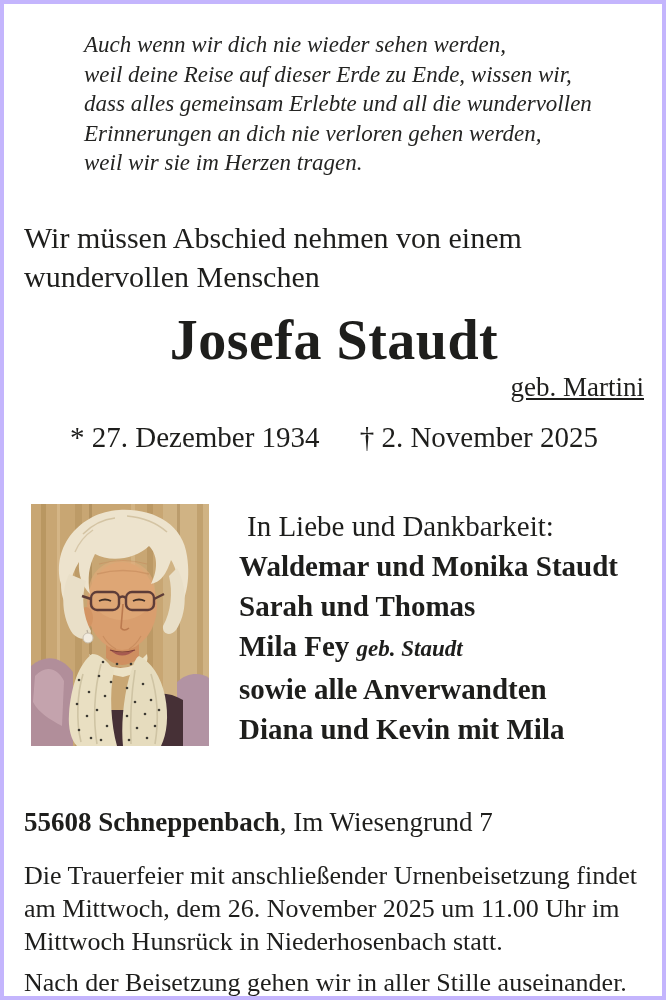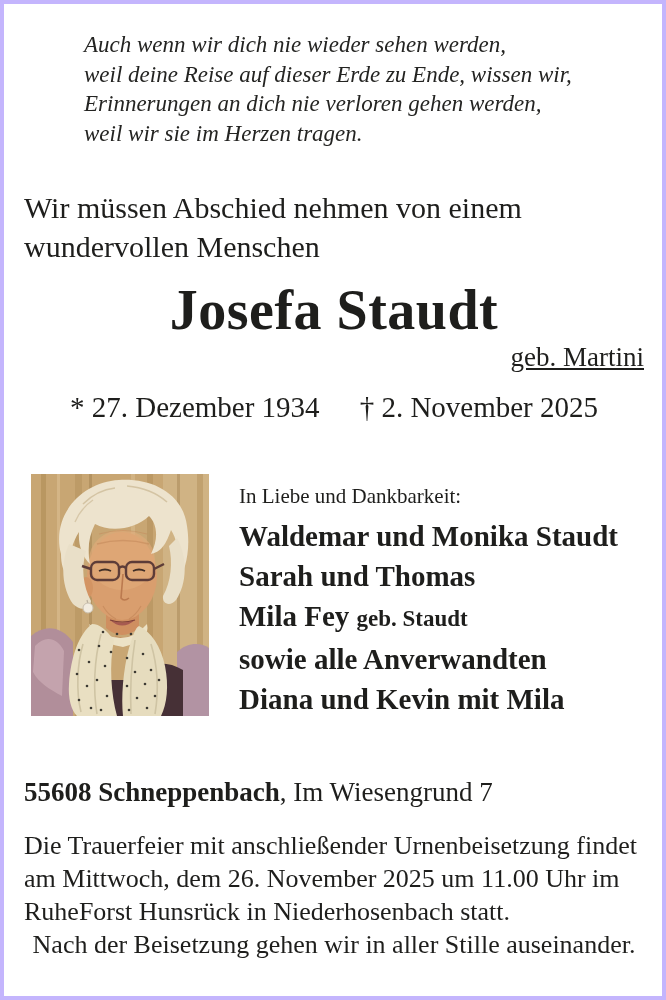--- a/index.html
+++ b/index.html
@@ -54,36 +54,37 @@
     margin-left:7px;
     display:flex;
     align-items:flex-start;
   }
   .photo {
     width:178px; height:242px;
     flex:0 0 178px;
     display:block;
   }
   .mourners-col { margin-left:30px; padding-top:2px; }
-  .condolence { font-size:21px; line-height:40px; }
+  .condolence { font-size:29px; line-height:40px;margin-left:8px; }
   .mourner { font-size:29px; line-height:40px; font-weight:bold; }
-  .mourner .suffix { font-size:23px; font-weight:bold; }
+  .mourner .suffix { font-size:23px; font-weight:bold;font-style:italic; }
   .address { margin-top:56px; font-size:27px; line-height:34px; }
   .address .bold { font-weight:bold; }
   .funeral { margin-top:20px; font-size:26px; line-height:33px; }
-  .closing { font-size:26px; line-height:34px;text-align:center; }
+  .closing { margin-top:8px; font-size:26px; line-height:34px; }
 </style>
 </head>
 <body>
 
 <div class="page">
 
   <div class="quote">
     <div>Auch wenn wir dich nie wieder sehen werden,</div>
     <div>weil deine Reise auf dieser Erde zu Ende, wissen wir,</div>
+    <div>dass alles gemeinsam Erlebte und all die wundervollen</div>
     <div>Erinnerungen an dich nie verloren gehen werden,</div>
     <div>weil wir sie im Herzen tragen.</div>
   </div>
 
   <div class="intro">
     <div>Wir müssen Abschied nehmen von einem</div>
     <div>wundervollen Menschen</div>
   </div>
 
   <div class="name">Josefa Staudt</div>
@@ -216,18 +217,18 @@
     </div>
   </div>
 
   <div class="address">
     <span class="bold">55608 Schneppenbach</span><span>, Im Wiesengrund 7</span>
   </div>
 
   <div class="funeral">
     <div>Die Trauerfeier mit anschließender Urnenbeisetzung findet</div>
     <div>am Mittwoch, dem 26. November 2025 um 11.00 Uhr im</div>
-    <div>RuheForst Hunsrück in Niederhosenbach statt.</div>
+    <div>Mittwoch Hunsrück in Niederhosenbach statt.</div>
   </div>
 
   <div class="closing">Nach der Beisetzung gehen wir in aller Stille auseinander.</div>
 
 </div>
 
 </body></html>

